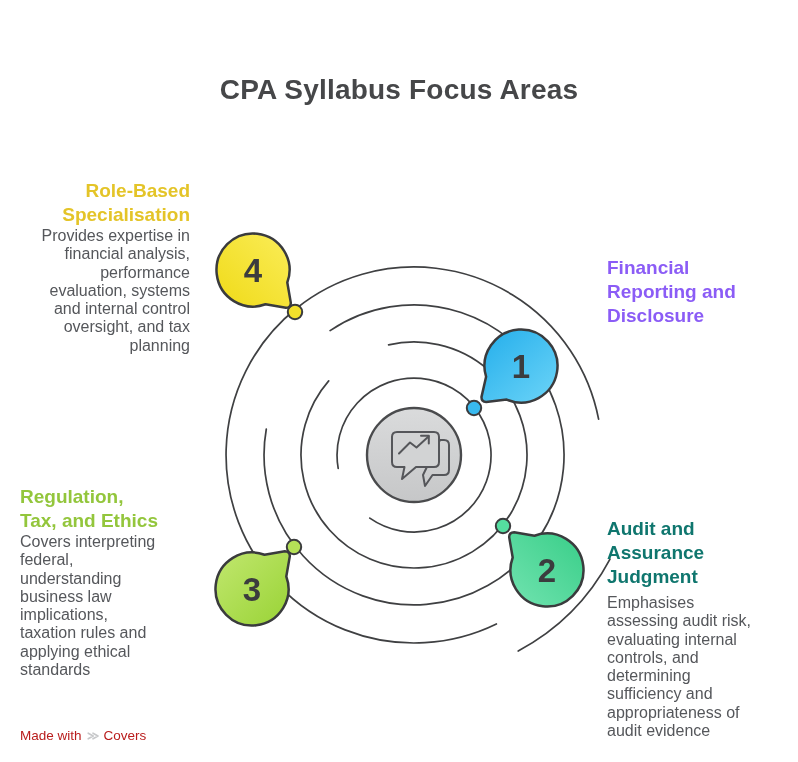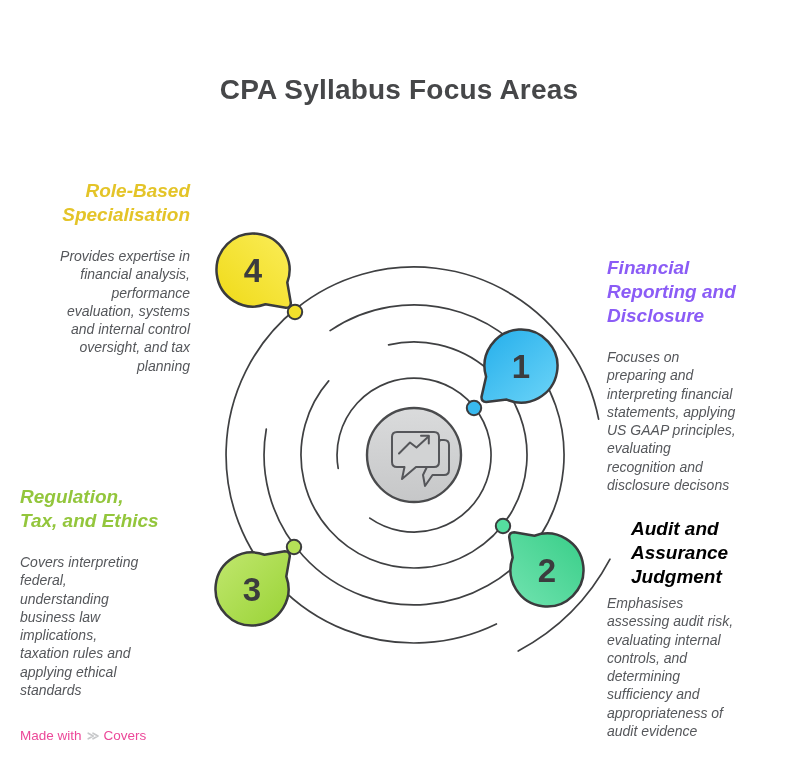--- a/index.html
+++ b/index.html
@@ -5,39 +5,39 @@
   html,body{margin:0;padding:0;background:#ffffff;}
   .canvas{
     position:relative;width:798px;height:762px;background:#ffffff;
     font-family:"Liberation Sans", sans-serif;overflow:hidden;
   }
   .title{
     position:absolute;top:74px;left:0;width:798px;text-align:center;
     font-size:28px;font-weight:700;color:#464749;letter-spacing:.2px;
   }
   .diagram-svg{position:absolute;left:0;top:0;}
-  .section{position:absolute;font-style:italic;}
+  .section{position:absolute;}
   .section h2{
     margin:0;font-size:19px;font-weight:700;line-height:24px;white-space:pre-line;
   }
   .section p{
-    margin:20px 0 0 0;font-size:14px;line-height:18.3px;color:#55575B;white-space:pre-line;
+    margin:0 0 0 0;font-size:16px;line-height:18.3px;color:#55575B;white-space:pre-line;
   }
   .sec-role{left:20px;top:179px;width:170px;text-align:right;}
   .sec-role h2{color:#E4C428;}
   .sec-financial{left:607px;top:256px;width:170px;text-align:left;}
   .sec-financial h2{color:#8b5cf6;}
   .sec-regulation{left:20px;top:485px;width:170px;text-align:left;}
   .sec-regulation h2{color:#93C63C;}
   .sec-audit{left:607px;top:517px;width:170px;text-align:left;}
-  .sec-audit h2{color:#000000;margin-left:24px;}
+  .sec-audit h2{color:#0f766e;}
   .sec-audit p{margin-top:5px;}
   .footer{
     position:absolute;left:20px;top:728px;display:flex;align-items:center;gap:4px;
-    color:#ec4899;font-size:13.5px;
+    color:#b91c1c;font-size:13.5px;
   }
   .bubble-num{
     font-family:"Liberation Sans", sans-serif;font-size:33px;font-weight:700;fill:#3B3C3E;
   }
 </style>
 </head>
 <body>
 
 <div class="canvas">
 
@@ -119,28 +119,20 @@
 evaluation, systems
 and internal control
 oversight, and tax
 planning</p>
   </div>
 
   <div class="section sec-financial">
     <h2>Financial
 Reporting and
 Disclosure</h2>
-    <p>Focuses on
-preparing and
-interpreting financial
-statements, applying
-US GAAP principles,
-evaluating
-recognition and
-disclosure decisons</p>
   </div>
 
   <div class="section sec-regulation">
     <h2>Regulation,
 Tax, and Ethics</h2>
     <p>Covers interpreting
 federal,
 understanding
 business law
 implications,

